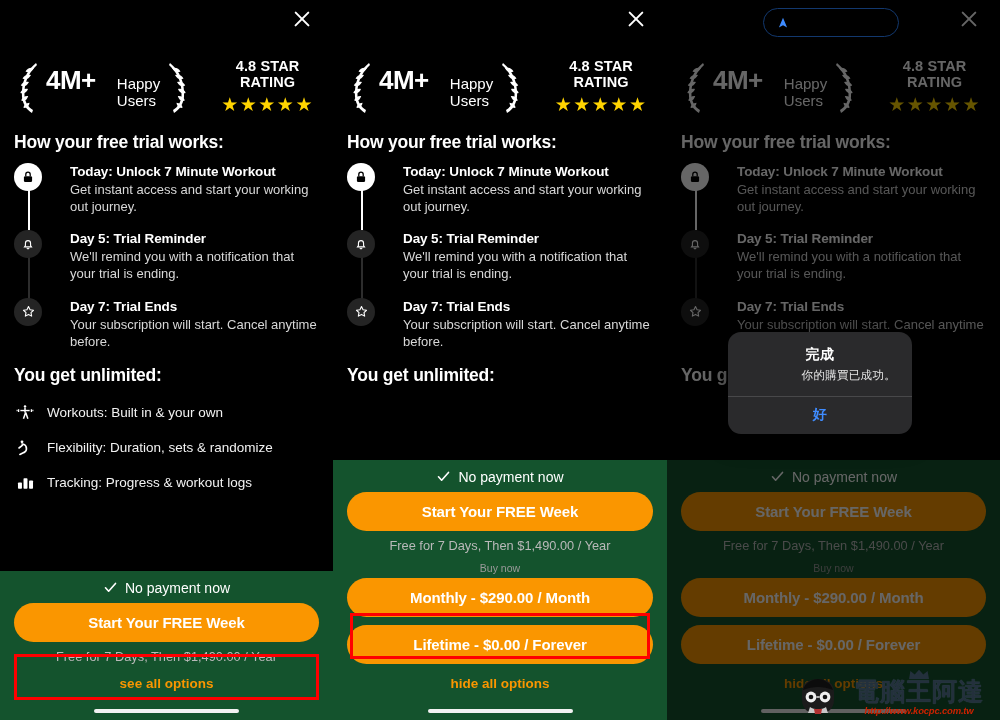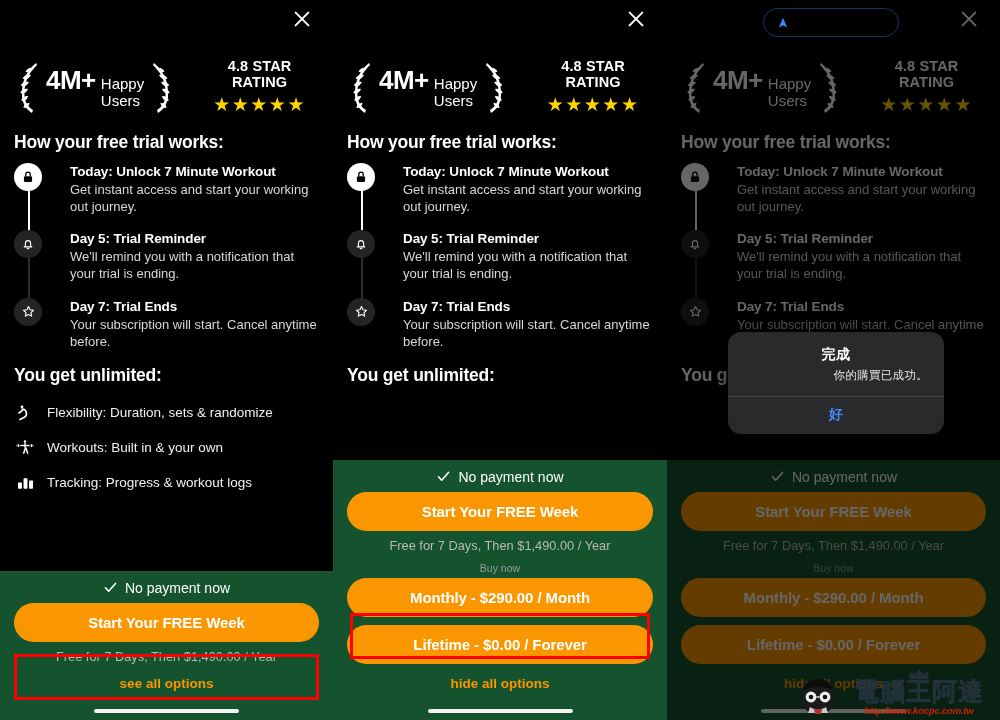--- a/index.html
+++ b/index.html
@@ -30,21 +30,21 @@
   }
   .close-x::before{ transform:rotate(45deg); }
   .close-x::after{ transform:rotate(-45deg); }
 
   
   .badges{
     display:flex; align-items:center; padding:10px 14px 0 14px; gap:10px;
   }
   .badge-users{ display:flex; align-items:center; gap:2px; }
   .laurel{ width:30px; height:56px; flex:0 0 auto; }
-  .users-txt{ display:flex; align-items:baseline; gap:5px; }
+  .users-txt{ display:flex; align-items:baseline; gap:21px; }
   .users-num{ font-size:26px; font-weight:700; letter-spacing:-.5px; }
   .users-lbl{ font-size:15px; font-weight:500; line-height:1.12; }
   .badge-rating{ margin-left:14px; text-align:center; }
   .rating-lbl{ font-size:14.5px; font-weight:700; letter-spacing:.15px;text-align:center; }
   .stars{ font-size:19px; color:#FFD400; letter-spacing:1.5px; margin-top:3px; }
 
   
   .h-sec{
     font-size:17.5px; font-weight:700; padding:0 14px; margin-top:16px;
     letter-spacing:-.2px;
@@ -111,21 +111,21 @@
 
   
   .toppill{
     position:absolute; left:763px; top:8px; width:136px; height:29px;
     border:1.5px solid #12386e; border-radius:15px; background:#000; z-index:50;
     display:flex; align-items:center; padding-left:12px;
   }
 
   
   .alert{
-    position:absolute; left:728px; top:332px; width:216px;
+    position:absolute; left:728px; top:332px; width:184px;
     background:#2a2a2c; border-radius:13px; overflow:hidden; z-index:60;
     box-shadow:0 4px 26px rgba(0,0,0,.6);
   }
   .alert-body{ padding:14px 16px 13px 16px; text-align:center; }
   .alert-title{ font-size:14px; font-weight:700; letter-spacing:.5px; }
   .alert-msg{ font-size:11.5px; color:#e6e6e6; margin-top:4px; letter-spacing:.3px;text-align:right; }
   .alert-div{ height:1px; background:#48484a; }
   .alert-btn{
     text-align:center; font-size:14px; color:#3F8CFF; font-weight:600;
     padding:9px 0 10px 0; cursor:pointer; letter-spacing:.5px;
@@ -234,41 +234,41 @@
           <div class="tl-desc">Your subscription will start. Cancel anytime before.</div>
         </div>
       </div>
     </div>
 
     <div class="h-sec" style="margin-top:6px">You get unlimited:</div>
 
     <div class="feats" style="margin-top:10px">
       <div class="feat">
         <span class="feat-ico">
+          <svg width="20" height="20" viewBox="0 0 24 24" fill="#fff">
+            <circle cx="12" cy="4.1" r="1.5"></circle>
+            <path d="M11.1 6h1.8v5.4h-1.8z"></path>
+            <path d="M6.4 8.2h11.2v1.7H6.4z"></path>
+            <path d="M3.6 7.4h1.5v3.3H3.6zM1.9 8.2h1.3v1.8H1.9zM18.9 7.4h1.5v3.3h-1.5zM20.8 8.2h1.3v1.8h-1.3z"></path>
+            <path d="M11.9 11.1l-2.6 7.6 1.7.6 1.8-5.2 1.8 5.2 1.7-.6-2.6-7.6z"></path>
+          </svg>
+        </span>
+        <span class="feat-txt">Workouts: Built in &amp; your own</span>
+      </div>
+      <div class="feat">
+        <span class="feat-ico">
           <svg width="20" height="20" viewBox="0 0 24 24" fill="none" stroke="#fff" stroke-width="1.9" stroke-linecap="round" stroke-linejoin="round">
             <circle cx="8.4" cy="4.6" r="1.7" fill="#fff" stroke="none"></circle>
             <path d="M8.4 7.2c2.8 0 4.6 1.8 5.2 4"></path>
             <path d="M13.6 11.2c.6 2.4-.3 4.6-2.4 6"></path>
             <path d="M11.2 17.2l-5.4 2.6"></path>
             <path d="M9.2 8.6L4.8 12"></path>
           </svg>
         </span>
         <span class="feat-txt">Flexibility: Duration, sets &amp; randomize</span>
-      </div>
-      <div class="feat">
-        <span class="feat-ico">
-          <svg width="20" height="20" viewBox="0 0 24 24" fill="#fff">
-            <circle cx="12" cy="4.1" r="1.5"></circle>
-            <path d="M11.1 6h1.8v5.4h-1.8z"></path>
-            <path d="M6.4 8.2h11.2v1.7H6.4z"></path>
-            <path d="M3.6 7.4h1.5v3.3H3.6zM1.9 8.2h1.3v1.8H1.9zM18.9 7.4h1.5v3.3h-1.5zM20.8 8.2h1.3v1.8h-1.3z"></path>
-            <path d="M11.9 11.1l-2.6 7.6 1.7.6 1.8-5.2 1.8 5.2 1.7-.6-2.6-7.6z"></path>
-          </svg>
-        </span>
-        <span class="feat-txt">Workouts: Built in &amp; your own</span>
       </div>
       <div class="feat">
         <span class="feat-ico">
           <svg width="19" height="19" viewBox="0 0 24 24" fill="#fff">
             <rect x="2.5" y="12" width="5" height="8" rx="1"></rect>
             <rect x="9.5" y="6.5" width="5" height="13.5" rx="1"></rect>
             <rect x="16.5" y="9.5" width="5" height="10.5" rx="1"></rect>
           </svg>
 
         </span>

